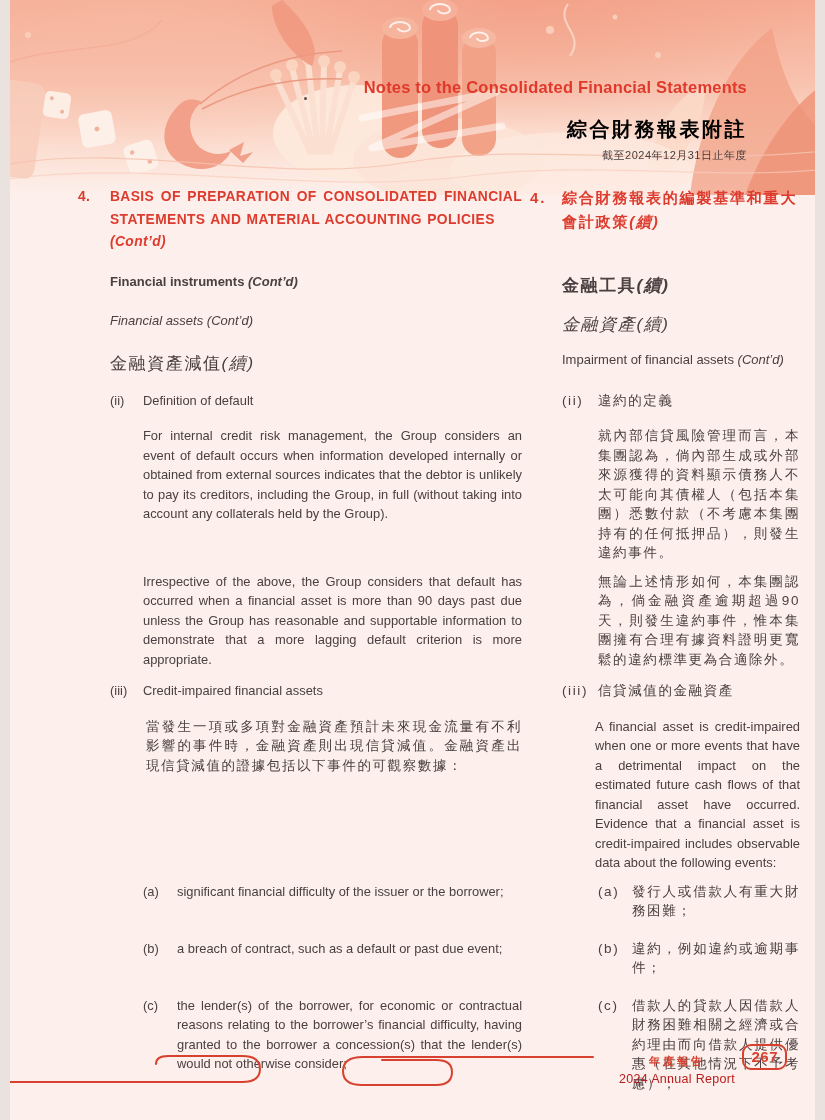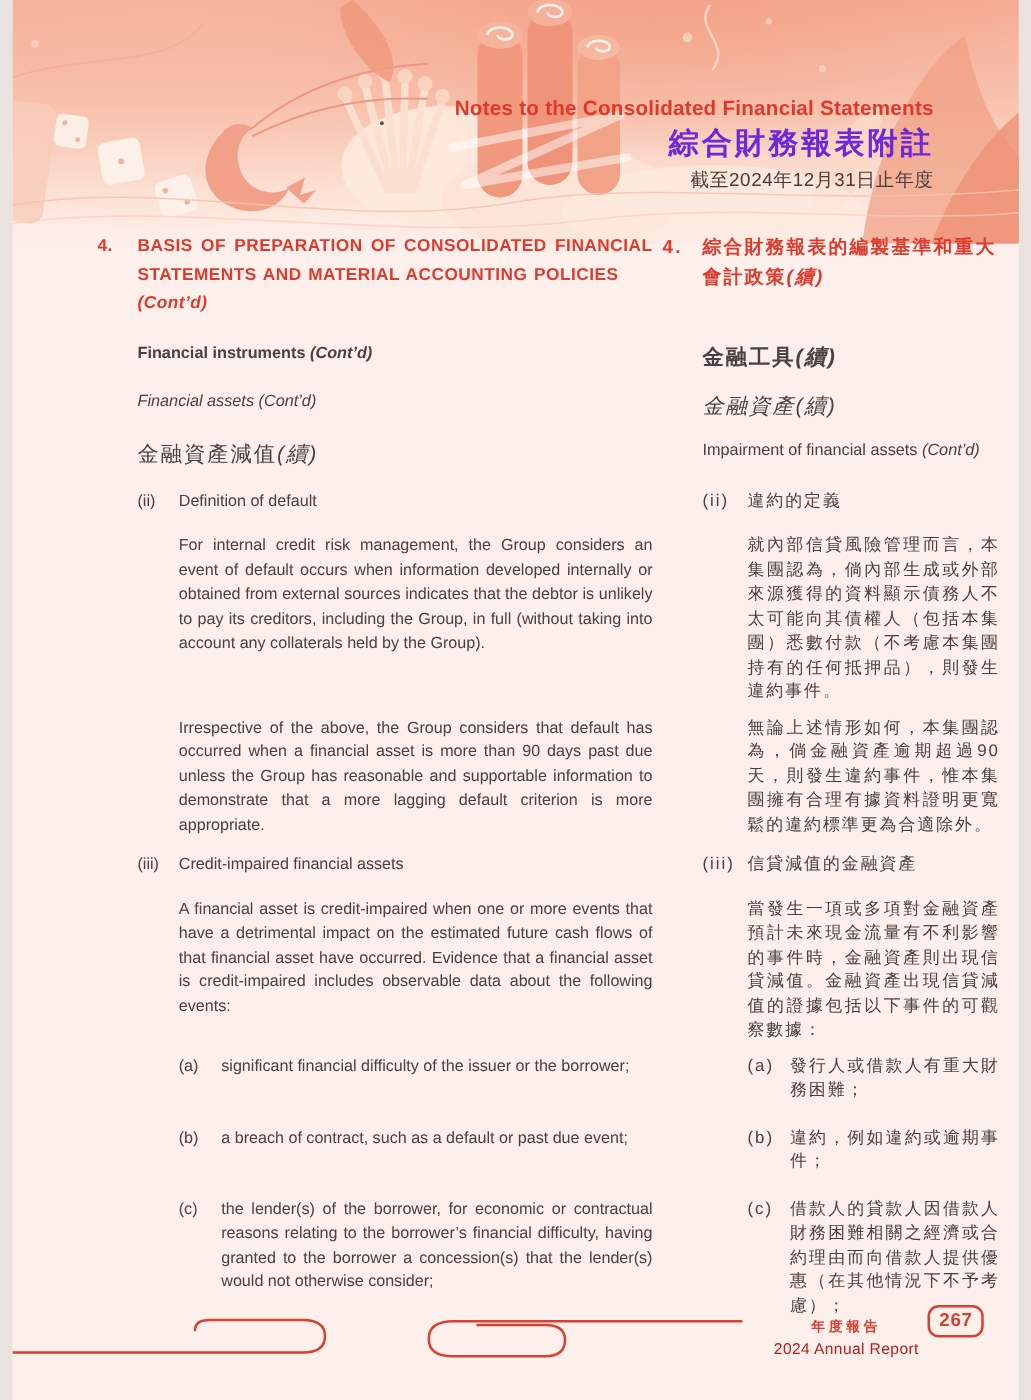--- a/index.html
+++ b/index.html
@@ -14,23 +14,23 @@
     position:absolute; top:0; left:0; width:825px; height:195px;
     background:
       radial-gradient(420px 180px at 62% 0%, rgba(242,154,128,.55), rgba(242,154,128,0) 70%),
       radial-gradient(500px 220px at 15% 10%, rgba(248,188,166,.55), rgba(248,188,166,0) 75%),
       linear-gradient(180deg,#f5ab93 0%, #f8c2ae 42%, #fce2d6 76%, #fdefeb 100%);
   }
   .banner-art { position:absolute; top:0; left:0; }
   
   .doc-header { position:absolute; top:78px; right:68px; text-align:right; }
   .doc-header .t-en { font-size:16.5px; font-weight:bold; color:#e0392b; letter-spacing:.2px; }
-  .doc-header .t-zh { font-size:24px; font-weight:bold; color:#6d28d9; letter-spacing:2.5px; margin-top:1px; }
+  .doc-header .t-zh { font-size:20px; font-weight:bold; color:#000000; letter-spacing:2.5px; margin-top:19px; }
   .doc-header .s-en { font-size:10.5px; color:#473c3b; margin-top:9px; }
-  .doc-header .s-zh { font-size:15px; color:#473c3b; margin-top:5px; letter-spacing:.5px; }
+  .doc-header .s-zh { font-size:11px; color:#473c3b; margin-top:5px; letter-spacing:.5px; }
   .stray-dot { position:absolute; left:294px; top:97px; width:3px; height:3px; border-radius:50%; background:#5a4a47; }
   
   .content {
     position:absolute; top:186px; left:68px; width:722px;
     display:grid; grid-template-columns:444px 270px; column-gap:8px; align-items:start;
   }
   .cell { margin-bottom:16px; min-width:0; }
   .cell.mb-head { margin-bottom:20px; }
   .cell.mb-para { margin-bottom:9px; }
   .cell.mb-para2 { margin-bottom:12px; }
@@ -212,22 +212,22 @@
 
     <div class="cell ind1 pair en-body">
       <span class="lbl-l">(iii)</span>
       <span>Credit-impaired financial assets</span>
     </div>
     <div class="cell ind1 pair zh-body">
       <span class="lbl-r">(iii)</span>
       <span>信貸減值的金融資產</span>
     </div>
 
+    <div class="cell mb-para para-r zh-body">當發生一項或多項對金融資產預計未來現金流量有不利影響的事件時，金融資產則出現信貸減值。金融資產出現信貸減值的證據包括以下事件的可觀察數據：</div>
     <div class="cell mb-para para-l en-body">A financial asset is credit-impaired when one or more events that have a detrimental impact on the estimated future cash flows of that financial asset have occurred. Evidence that a financial asset is credit-impaired includes observable data about the following events:</div>
-    <div class="cell mb-para para-r zh-body">當發生一項或多項對金融資產預計未來現金流量有不利影響的事件時，金融資產則出現信貸減值。金融資產出現信貸減值的證據包括以下事件的可觀察數據：</div>
 
     <div class="cell mb-li para-l pair li en-body">
       <span class="lbl2">(a)</span>
       <span style="flex:1; min-width:0;">significant financial difficulty of the issuer or the borrower;</span>
     </div>
     <div class="cell mb-li para-r pair li zh-body">
       <span class="lbl2">(a)</span>
       <span style="flex:1; min-width:0;">發行人或借款人有重大財務困難；</span>
     </div>
 

